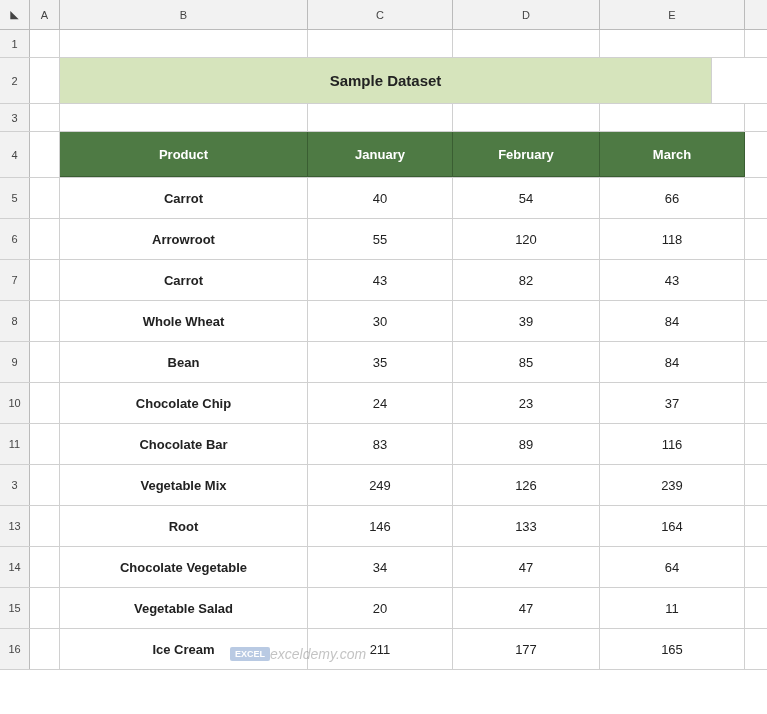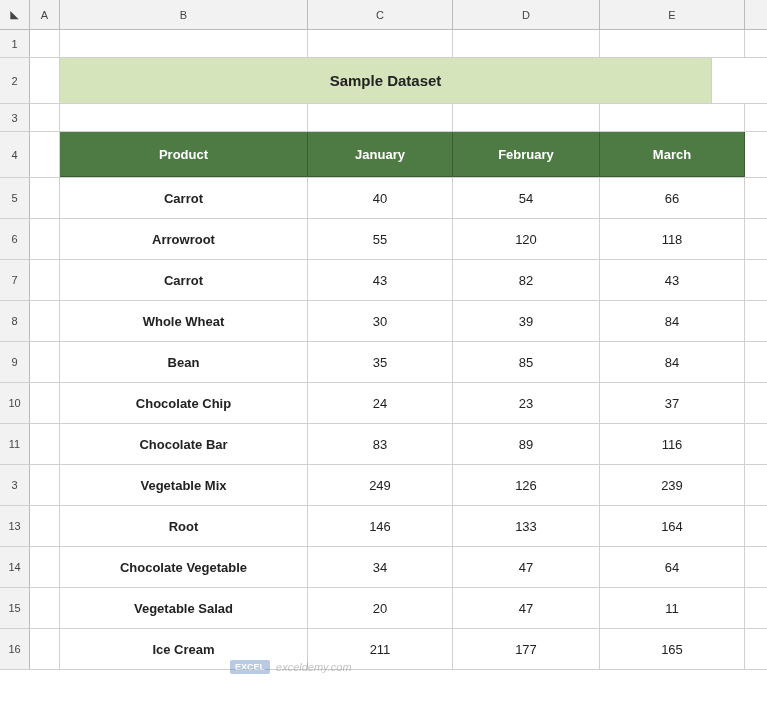--- a/index.html
+++ b/index.html
@@ -129,38 +129,37 @@
     .title-row {
       height: 46px;
     }
     .header-row {
       height: 46px;
     }
 
     
     .watermark {
       position: absolute;
-      bottom: 40px;
+      bottom: 52px;
       left: 230px;
       opacity: 0.35;
       display: flex;
       align-items: center;
-      gap: 6px;
       pointer-events: none;
     }
     .watermark-box {
       background: #3a6ab0;
       color: white;
       font-size: 9px;
       font-weight: bold;
       padding: 2px 5px;
       border-radius: 2px;
     }
     .watermark-text {
-      font-size: 11px;
+      font-size: 14px;
       color: #555;
       font-style: italic;
     }
   </style>
 </head>
 <body>
 
 <div class="spreadsheet-container">
 
   <div class="col-headers">

